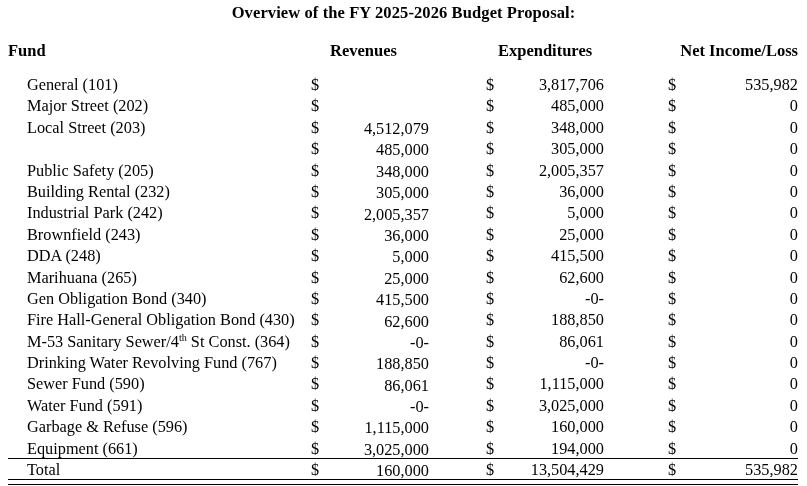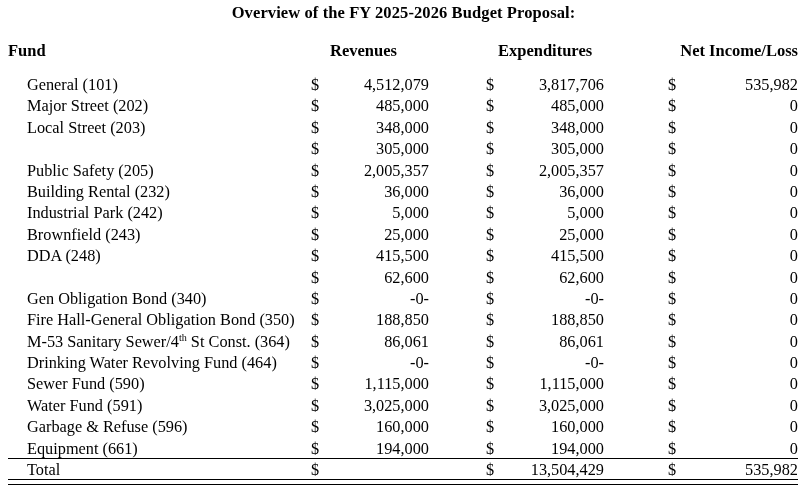--- a/index.html
+++ b/index.html
@@ -86,20 +86,21 @@
   
   .c-dollar-rev { left: 311px; }
   .c-dollar-exp { left: 486px; }
   .c-dollar-net { left: 668px; }
 
   
   .c-val-rev {
     left: 305px;
     width: 124px;
     text-align: right;
+    margin-top: 44px;
   }
   .c-val-exp {
     left: 480px;
     width: 124px;
     text-align: right;
   }
   .c-val-net {
     left: 660px;
     width: 138px;
     text-align: right;
@@ -242,56 +243,57 @@
       <div class="row">
         <span class="cell c-fund">DDA (248)</span>
         <span class="cell c-dollar-rev">$</span>
         <span class="cell c-val-rev">415,500</span>
         <span class="cell c-dollar-exp">$</span>
         <span class="cell c-val-exp">415,500</span>
         <span class="cell c-dollar-net">$</span>
         <span class="cell c-val-net">0</span>
       </div>
       <div class="row">
+        <span class="cell c-fund">Marihuana (265)</span>
         <span class="cell c-dollar-rev">$</span>
         <span class="cell c-val-rev">62,600</span>
         <span class="cell c-dollar-exp">$</span>
         <span class="cell c-val-exp">62,600</span>
         <span class="cell c-dollar-net">$</span>
         <span class="cell c-val-net">0</span>
       </div>
       <div class="row">
         <span class="cell c-fund">Gen Obligation Bond (340)</span>
         <span class="cell c-dollar-rev">$</span>
         <span class="cell c-val-rev">-0-</span>
         <span class="cell c-dollar-exp">$</span>
         <span class="cell c-val-exp">-0-</span>
         <span class="cell c-dollar-net">$</span>
         <span class="cell c-val-net">0</span>
       </div>
       <div class="row">
-        <span class="cell c-fund">Fire Hall-General Obligation Bond (350)</span>
+        <span class="cell c-fund">Fire Hall-General Obligation Bond (430)</span>
         <span class="cell c-dollar-rev">$</span>
         <span class="cell c-val-rev">188,850</span>
         <span class="cell c-dollar-exp">$</span>
         <span class="cell c-val-exp">188,850</span>
         <span class="cell c-dollar-net">$</span>
         <span class="cell c-val-net">0</span>
       </div>
       <div class="row">
         <span class="cell c-fund">M-53 Sanitary Sewer/4<sup>th</sup> St Const. (364)</span>
         <span class="cell c-dollar-rev">$</span>
         <span class="cell c-val-rev">86,061</span>
         <span class="cell c-dollar-exp">$</span>
         <span class="cell c-val-exp">86,061</span>
         <span class="cell c-dollar-net">$</span>
         <span class="cell c-val-net">0</span>
       </div>
       <div class="row">
-        <span class="cell c-fund">Drinking Water Revolving Fund (464)</span>
+        <span class="cell c-fund">Drinking Water Revolving Fund (767)</span>
         <span class="cell c-dollar-rev">$</span>
         <span class="cell c-val-rev">-0-</span>
         <span class="cell c-dollar-exp">$</span>
         <span class="cell c-val-exp">-0-</span>
         <span class="cell c-dollar-net">$</span>
         <span class="cell c-val-net">0</span>
       </div>
       <div class="row">
         <span class="cell c-fund">Sewer Fund (590)</span>
         <span class="cell c-dollar-rev">$</span>

